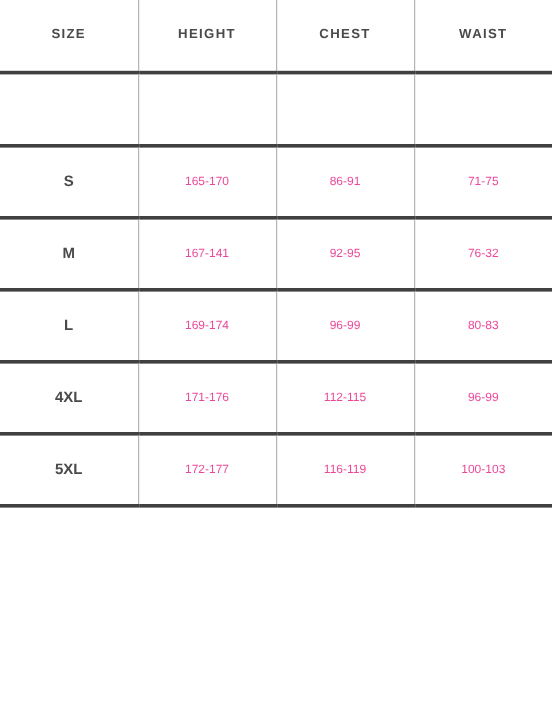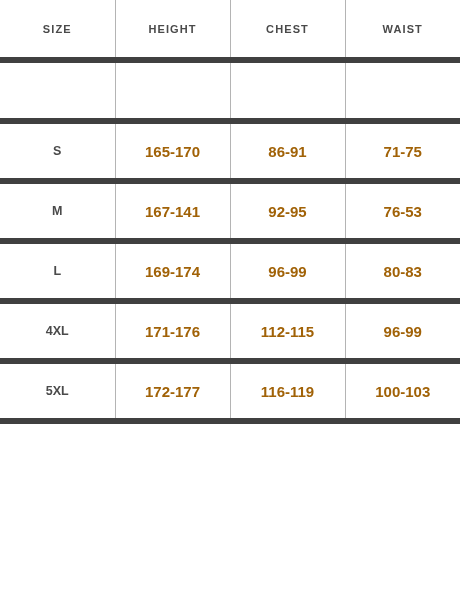--- a/index.html
+++ b/index.html
@@ -18,21 +18,21 @@
   #size-chart {
     width: 460px;
     border-collapse: collapse;
     table-layout: fixed;
   }
   #size-chart col { width: 115px; }
 
   #size-chart th,
   #size-chart td {
     border-right: 1px solid #b4b4b4;
-    border-bottom: 6px solid #404040;
+    border-bottom: 3px solid #404040;
     text-align: center;
     vertical-align: middle;
     padding: 0;
     box-sizing: border-box;
   }
   
   #size-chart th:last-child,
   #size-chart td:last-child {
     border-right: none;
     margin-left: 40px;
@@ -47,23 +47,23 @@
     color: #4a4a4a;
   }
 
   
   tr.spacer-row td {
     height: 61px;
   }
 
   tbody tr.data-row td {
     height: 60px;
-    font-size: 15px;
-    font-weight: bold;
-    color: #a16207;
+    font-size: 10px;
+    font-weight: normal;
+    color: #ec4899;
   }
   tbody tr.data-row td.size-cell {
     font-weight: bold;
     font-size: 12.5px;
     color: #4a4a4a;
   }
   tbody tr.data-row:last-child td {
     border-bottom: 1px solid #b4b4b4;
   }
 </style>
@@ -96,21 +96,21 @@
     <tr class="data-row">
       <td class="size-cell">S</td>
       <td>165-170</td>
       <td>86-91</td>
       <td>71-75</td>
     </tr>
     <tr class="data-row">
       <td class="size-cell">M</td>
       <td>167-141</td>
       <td>92-95</td>
-      <td>76-53</td>
+      <td>76-32</td>
     </tr>
     <tr class="data-row">
       <td class="size-cell">L</td>
       <td>169-174</td>
       <td>96-99</td>
       <td>80-83</td>
     </tr>
     <tr class="data-row">
       <td class="size-cell">4XL</td>
       <td>171-176</td>

